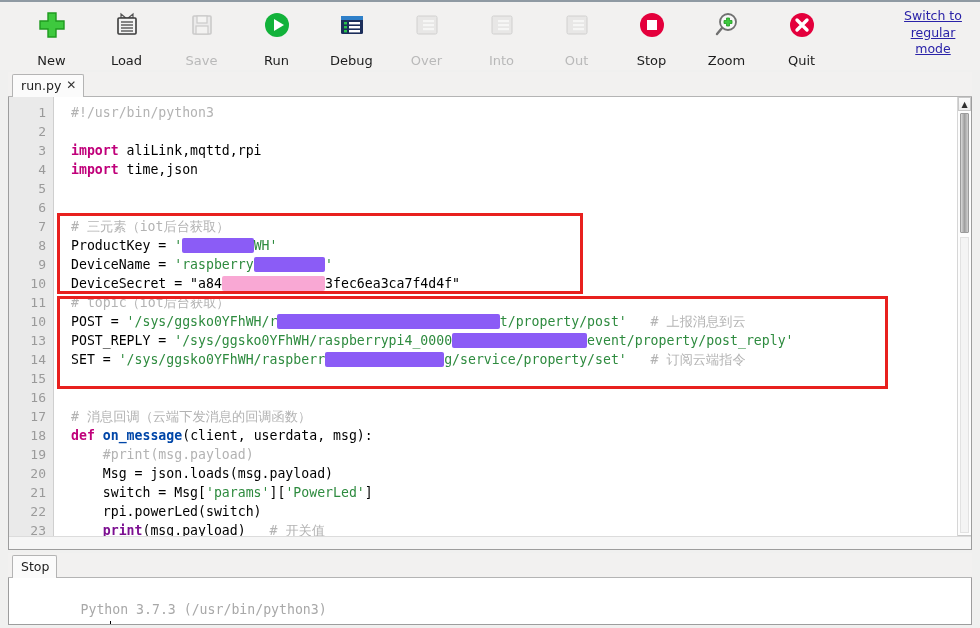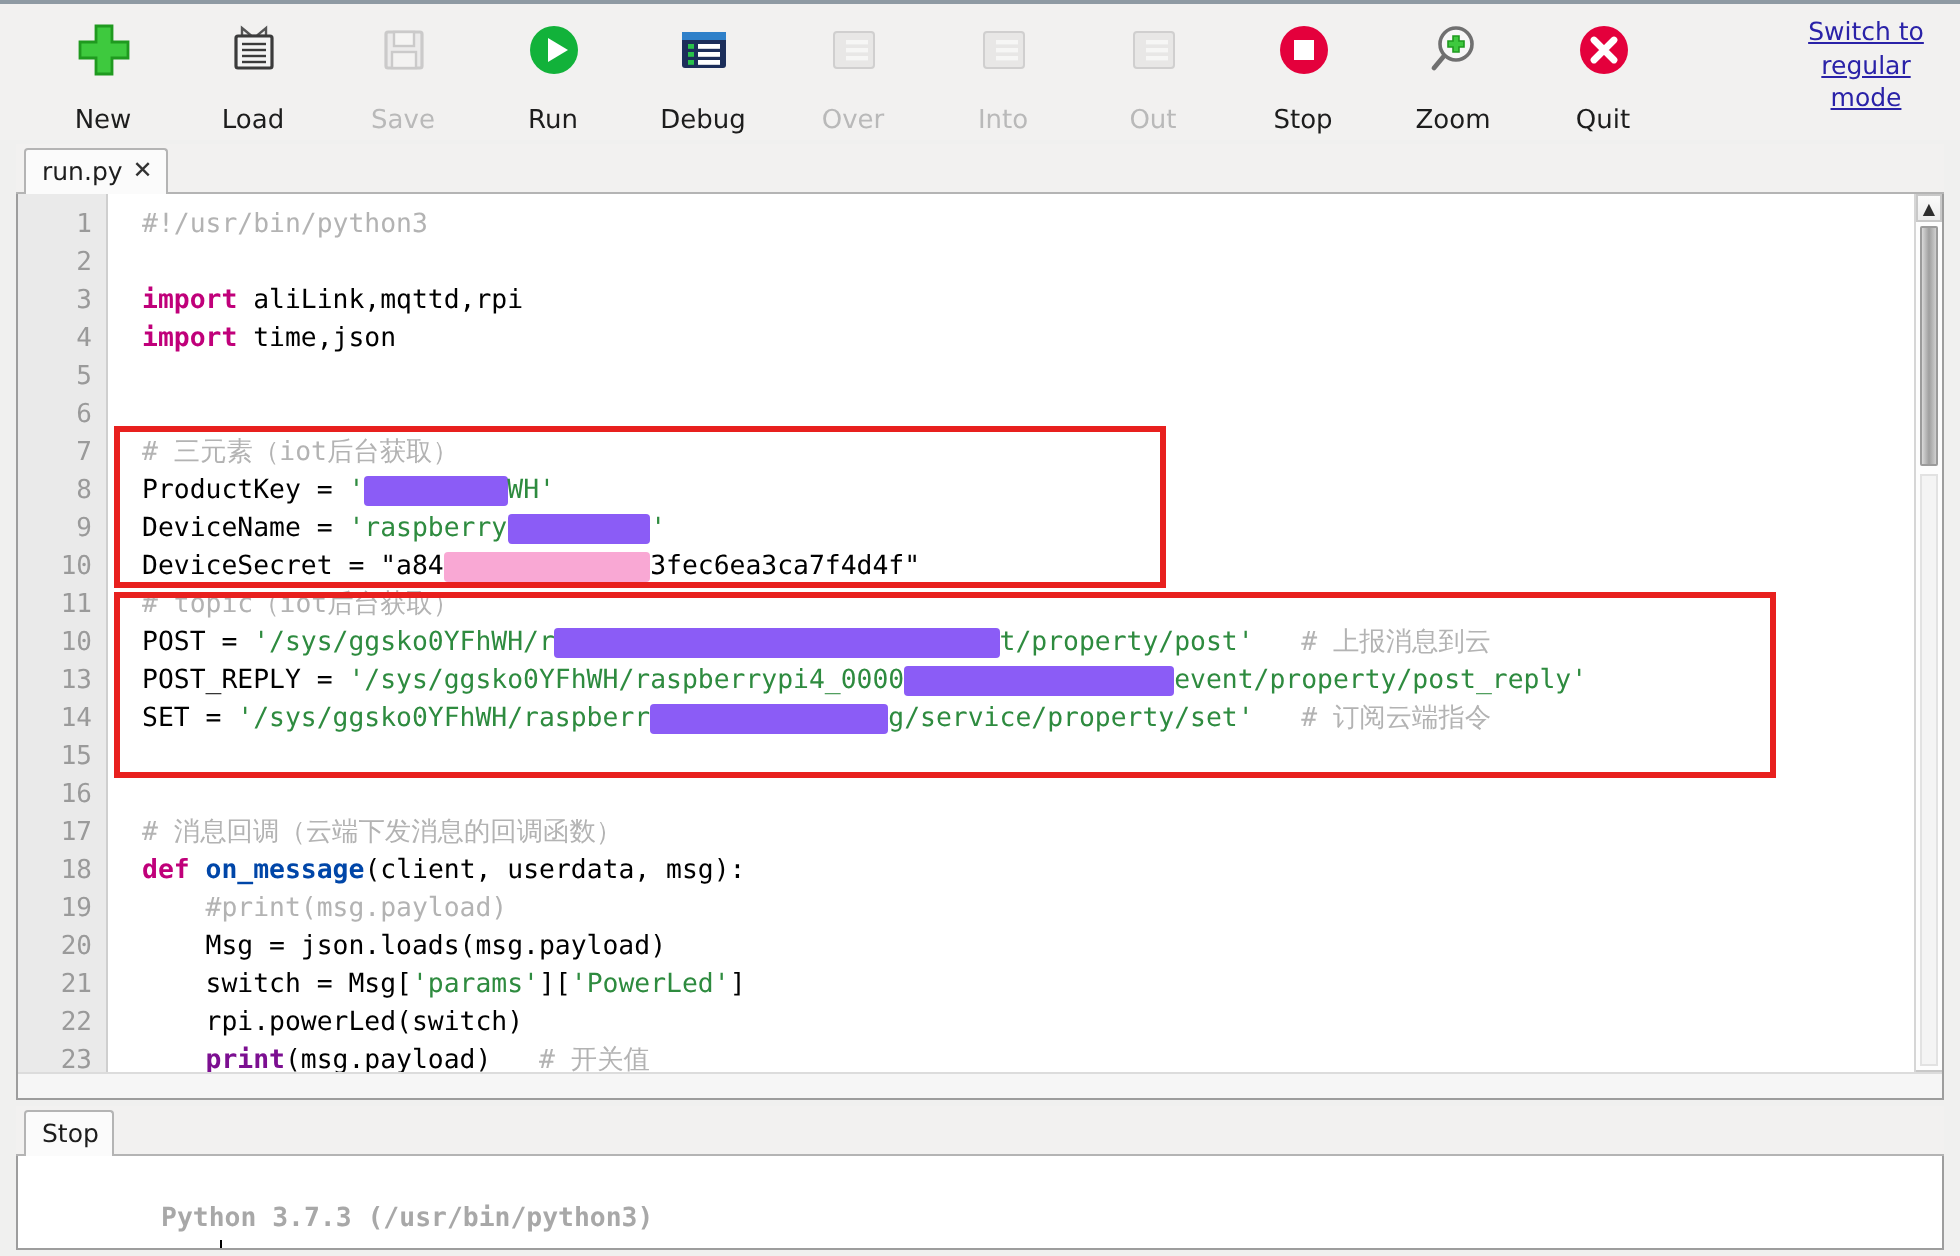--- a/index.html
+++ b/index.html
@@ -220,21 +220,21 @@
     width: 964px; height: 47px;
     background: #ffffff;
     border: 1px solid #9d9d9d;
     border-top: none;
     padding: 3px 0 0 8px;
     font-family: "DejaVu Sans Mono", "Liberation Mono", monospace;
     font-size: 13.2px;
     overflow: hidden;
   }
   .sh-line { height: 19px; line-height: 19px; white-space: pre; }
-  .sh-ver { color: #a8a8a8; font-weight: bold; }
+  .sh-ver { color: #a8a8a8; }
   .sh-prompt { color: #b5198f; font-weight: bold; }
   .caret {
     display: inline-block;
     width: 1px; height: 14px;
     background: #000;
     vertical-align: -2px;
     margin-left: 6px;
   }
 </style>
 </head>

